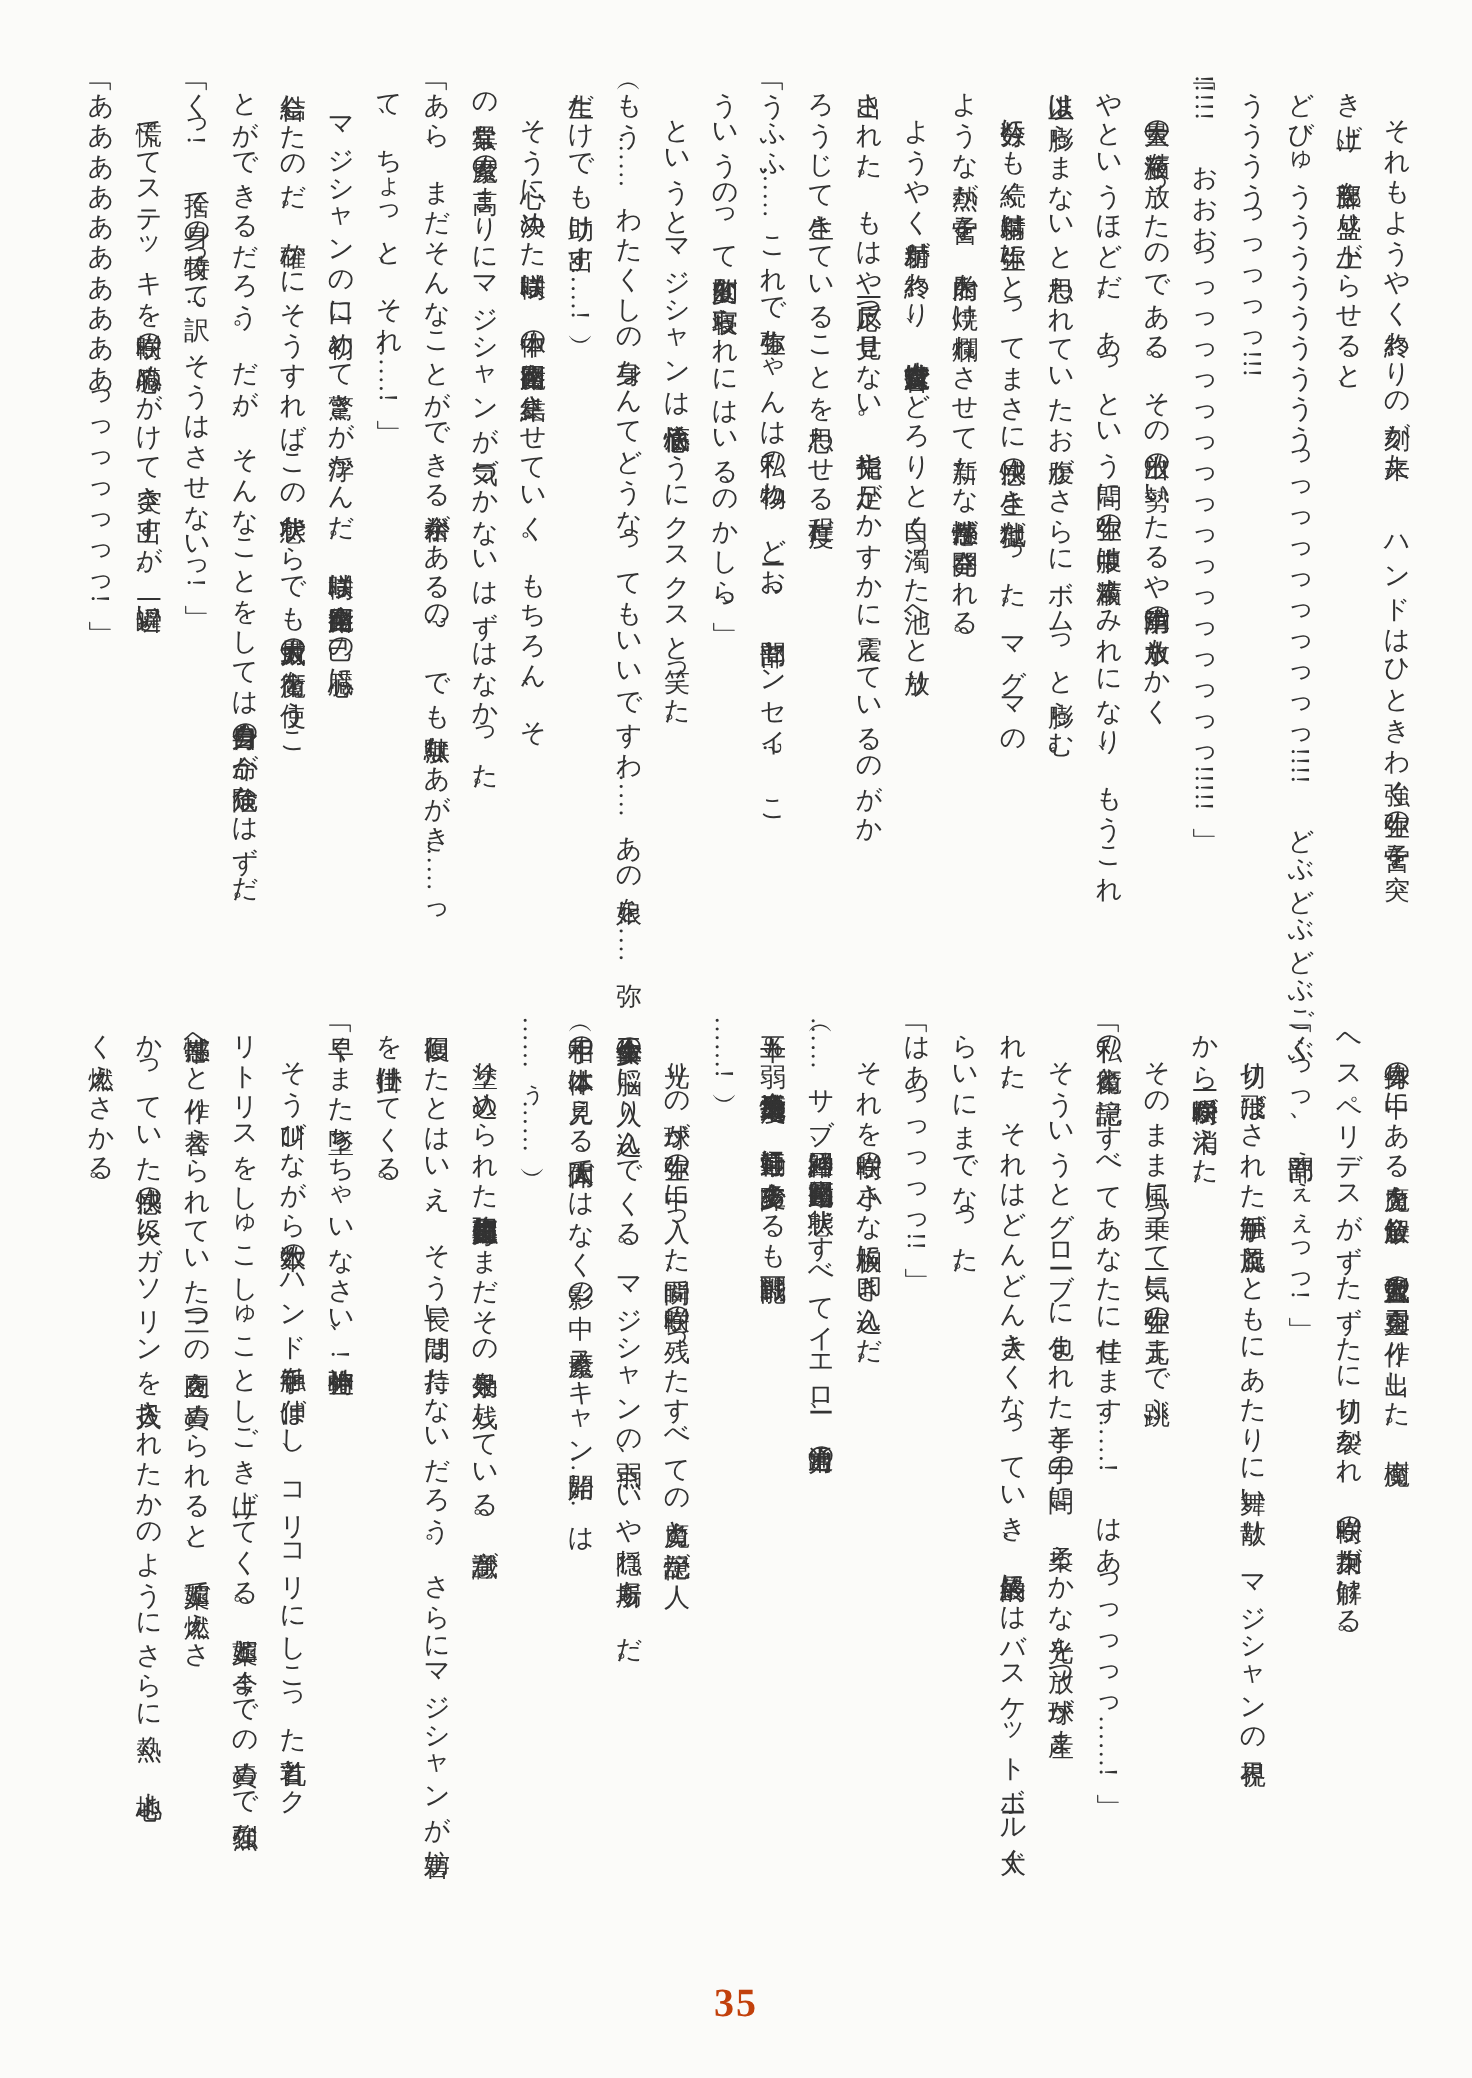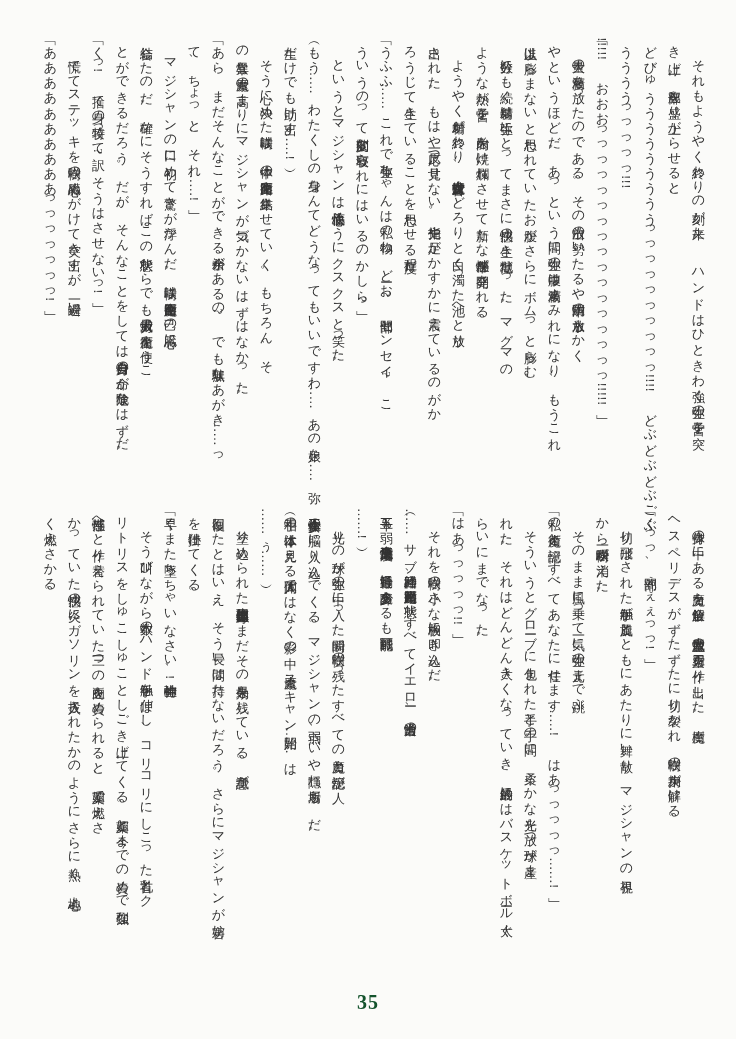--- a/index.html
+++ b/index.html
@@ -42,21 +42,21 @@
   }
   .page-number {
     position: absolute;
     top: 991px;
     left: 0;
     width: 100%;
     text-align: center;
     font-size: 20px;
     font-weight: 700;
     letter-spacing: 1px;
-    color: #14532d;
+    color: #c2410c;
     font-family: "Liberation Serif", "DejaVu Serif", serif;
   }
 </style>
 </head>
 <body>
 
 <div class="page">
 
   <section class="text-block top">
       <p class="line">　それもようやく終わりの刻が来た。　ハンドはひときわ強く弥生の子宮を突</p>

